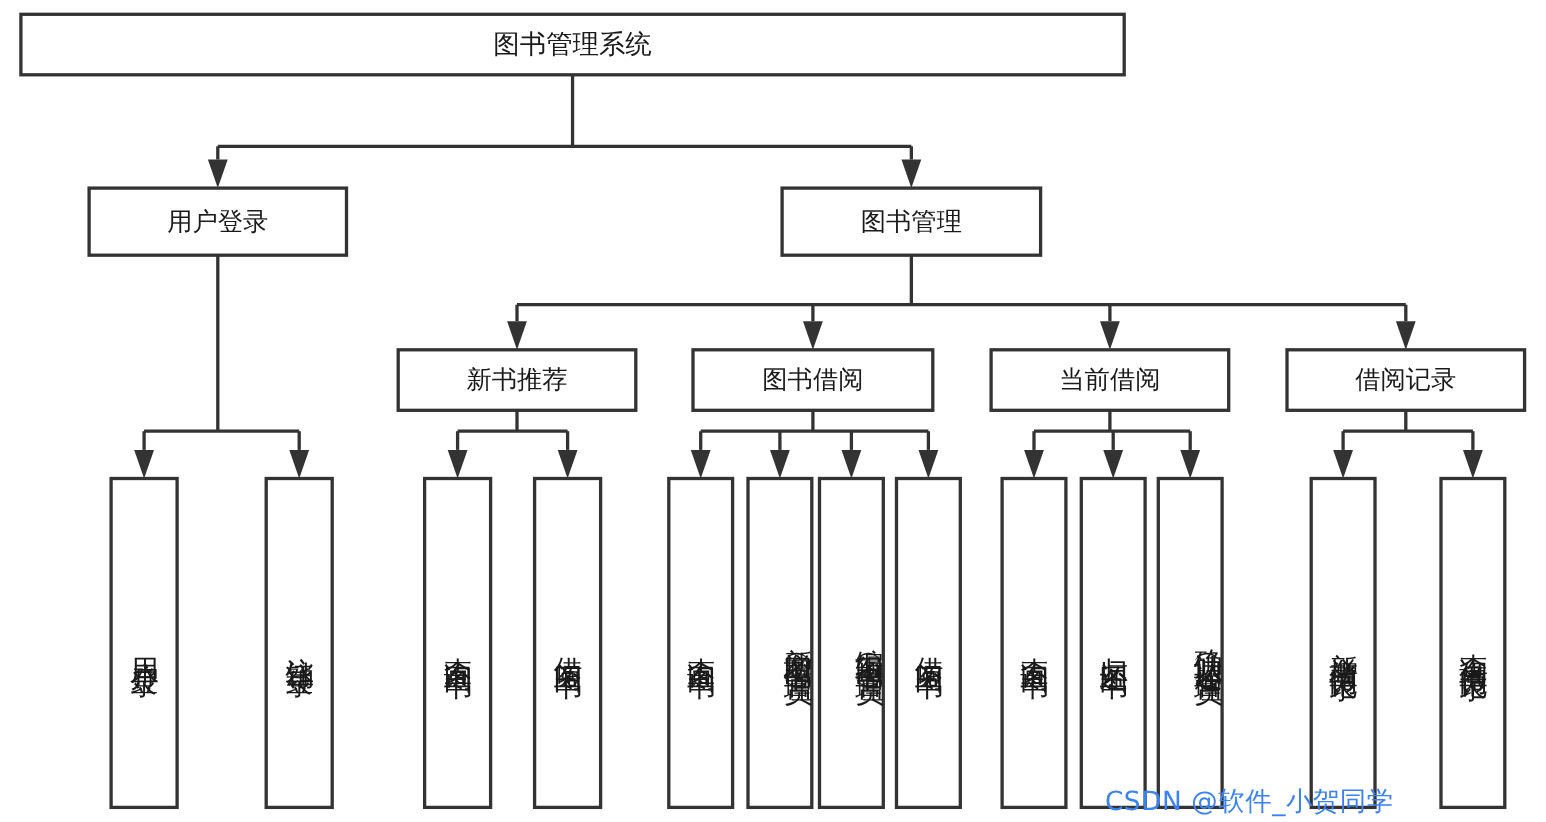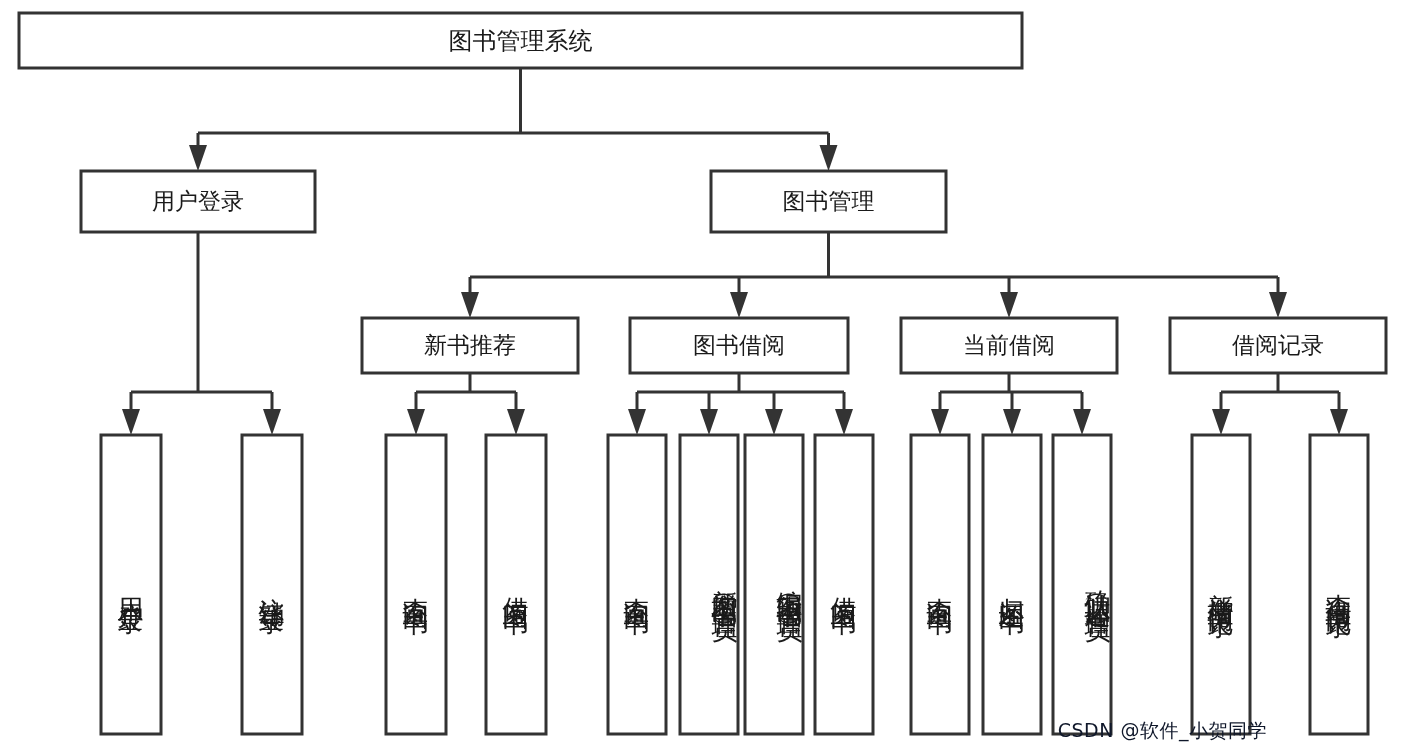--- a/index.html
+++ b/index.html
@@ -68,22 +68,22 @@
     color: #1a1a1a;
     white-space: nowrap;
     pointer-events: none;
     text-align: center;
   }
   .watermark {
     position: absolute;
     right: 12px;
     bottom: 3px;
     font-family: "DejaVu Sans", "Liberation Sans", sans-serif;
-    font-size: 19px;
-    color: #0f172a;
+    font-size: 24px;
+    color: #3b82f6;
     letter-spacing: 0.5px;
     white-space: nowrap;
   }
 </style>
 </head>
 <body>
 
 <div id="diagram-root">
   <svg class="diagram-canvas" viewBox="0 0 1405 747">
     <g id="connectors-layer">

